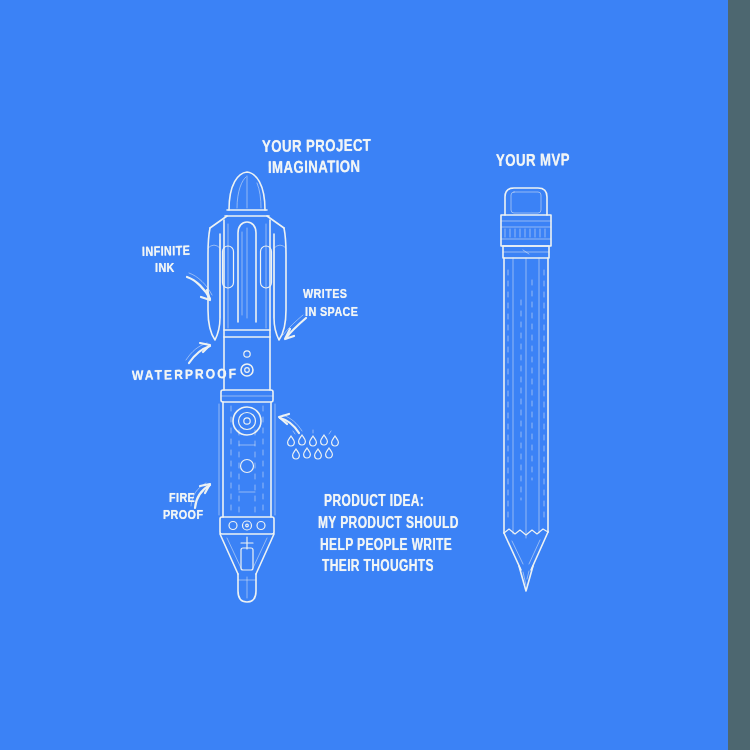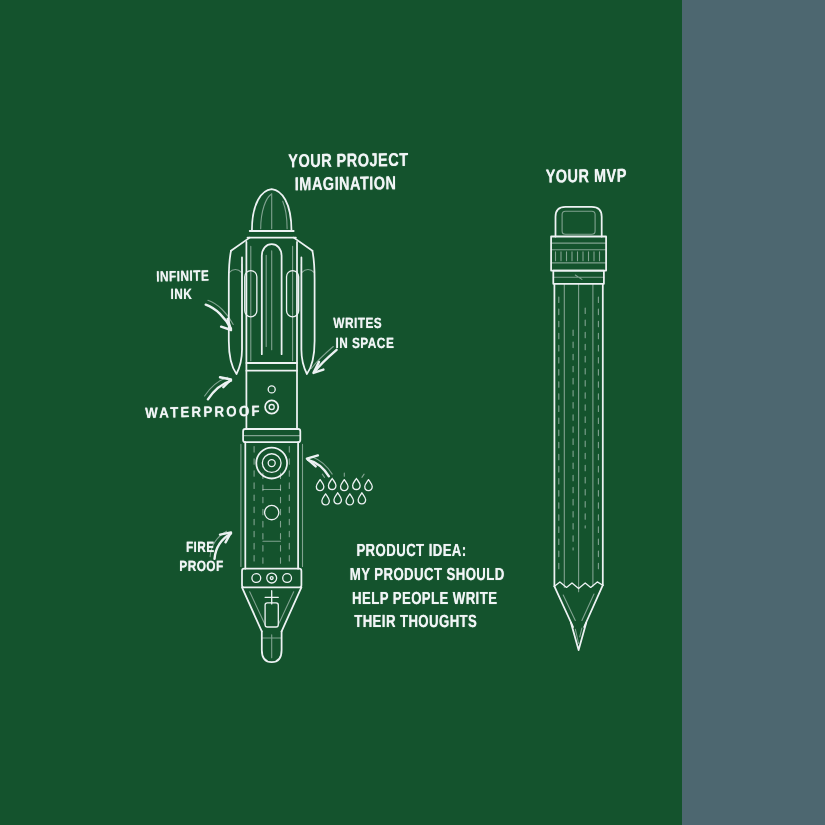--- a/index.html
+++ b/index.html
@@ -1,18 +1,18 @@
 <!DOCTYPE html>
 <html><head>
 <meta charset="utf-8">
 <style>
   html,body{margin:0;padding:0;background:#4d6770;}
   .stage{
-    position:relative;width:620px;height:750px;overflow:hidden;
-    background:#14532d;
+    position:relative;width:728px;height:750px;overflow:hidden;
+    background:#3b82f6;
     font-family:"Liberation Sans", sans-serif;
   }
   
   .hd{
     position:absolute;color:#f1f5f6;font-weight:700;white-space:nowrap;
     letter-spacing:.5px;transform-origin:0 50%;
     text-shadow:0 0 .8px rgba(241,245,246,.85);
   }
   .big{font-size:17px;transform:scaleX(.78) rotate(-.5deg);}
   .med{font-size:13.5px;transform:scaleX(.8);}

